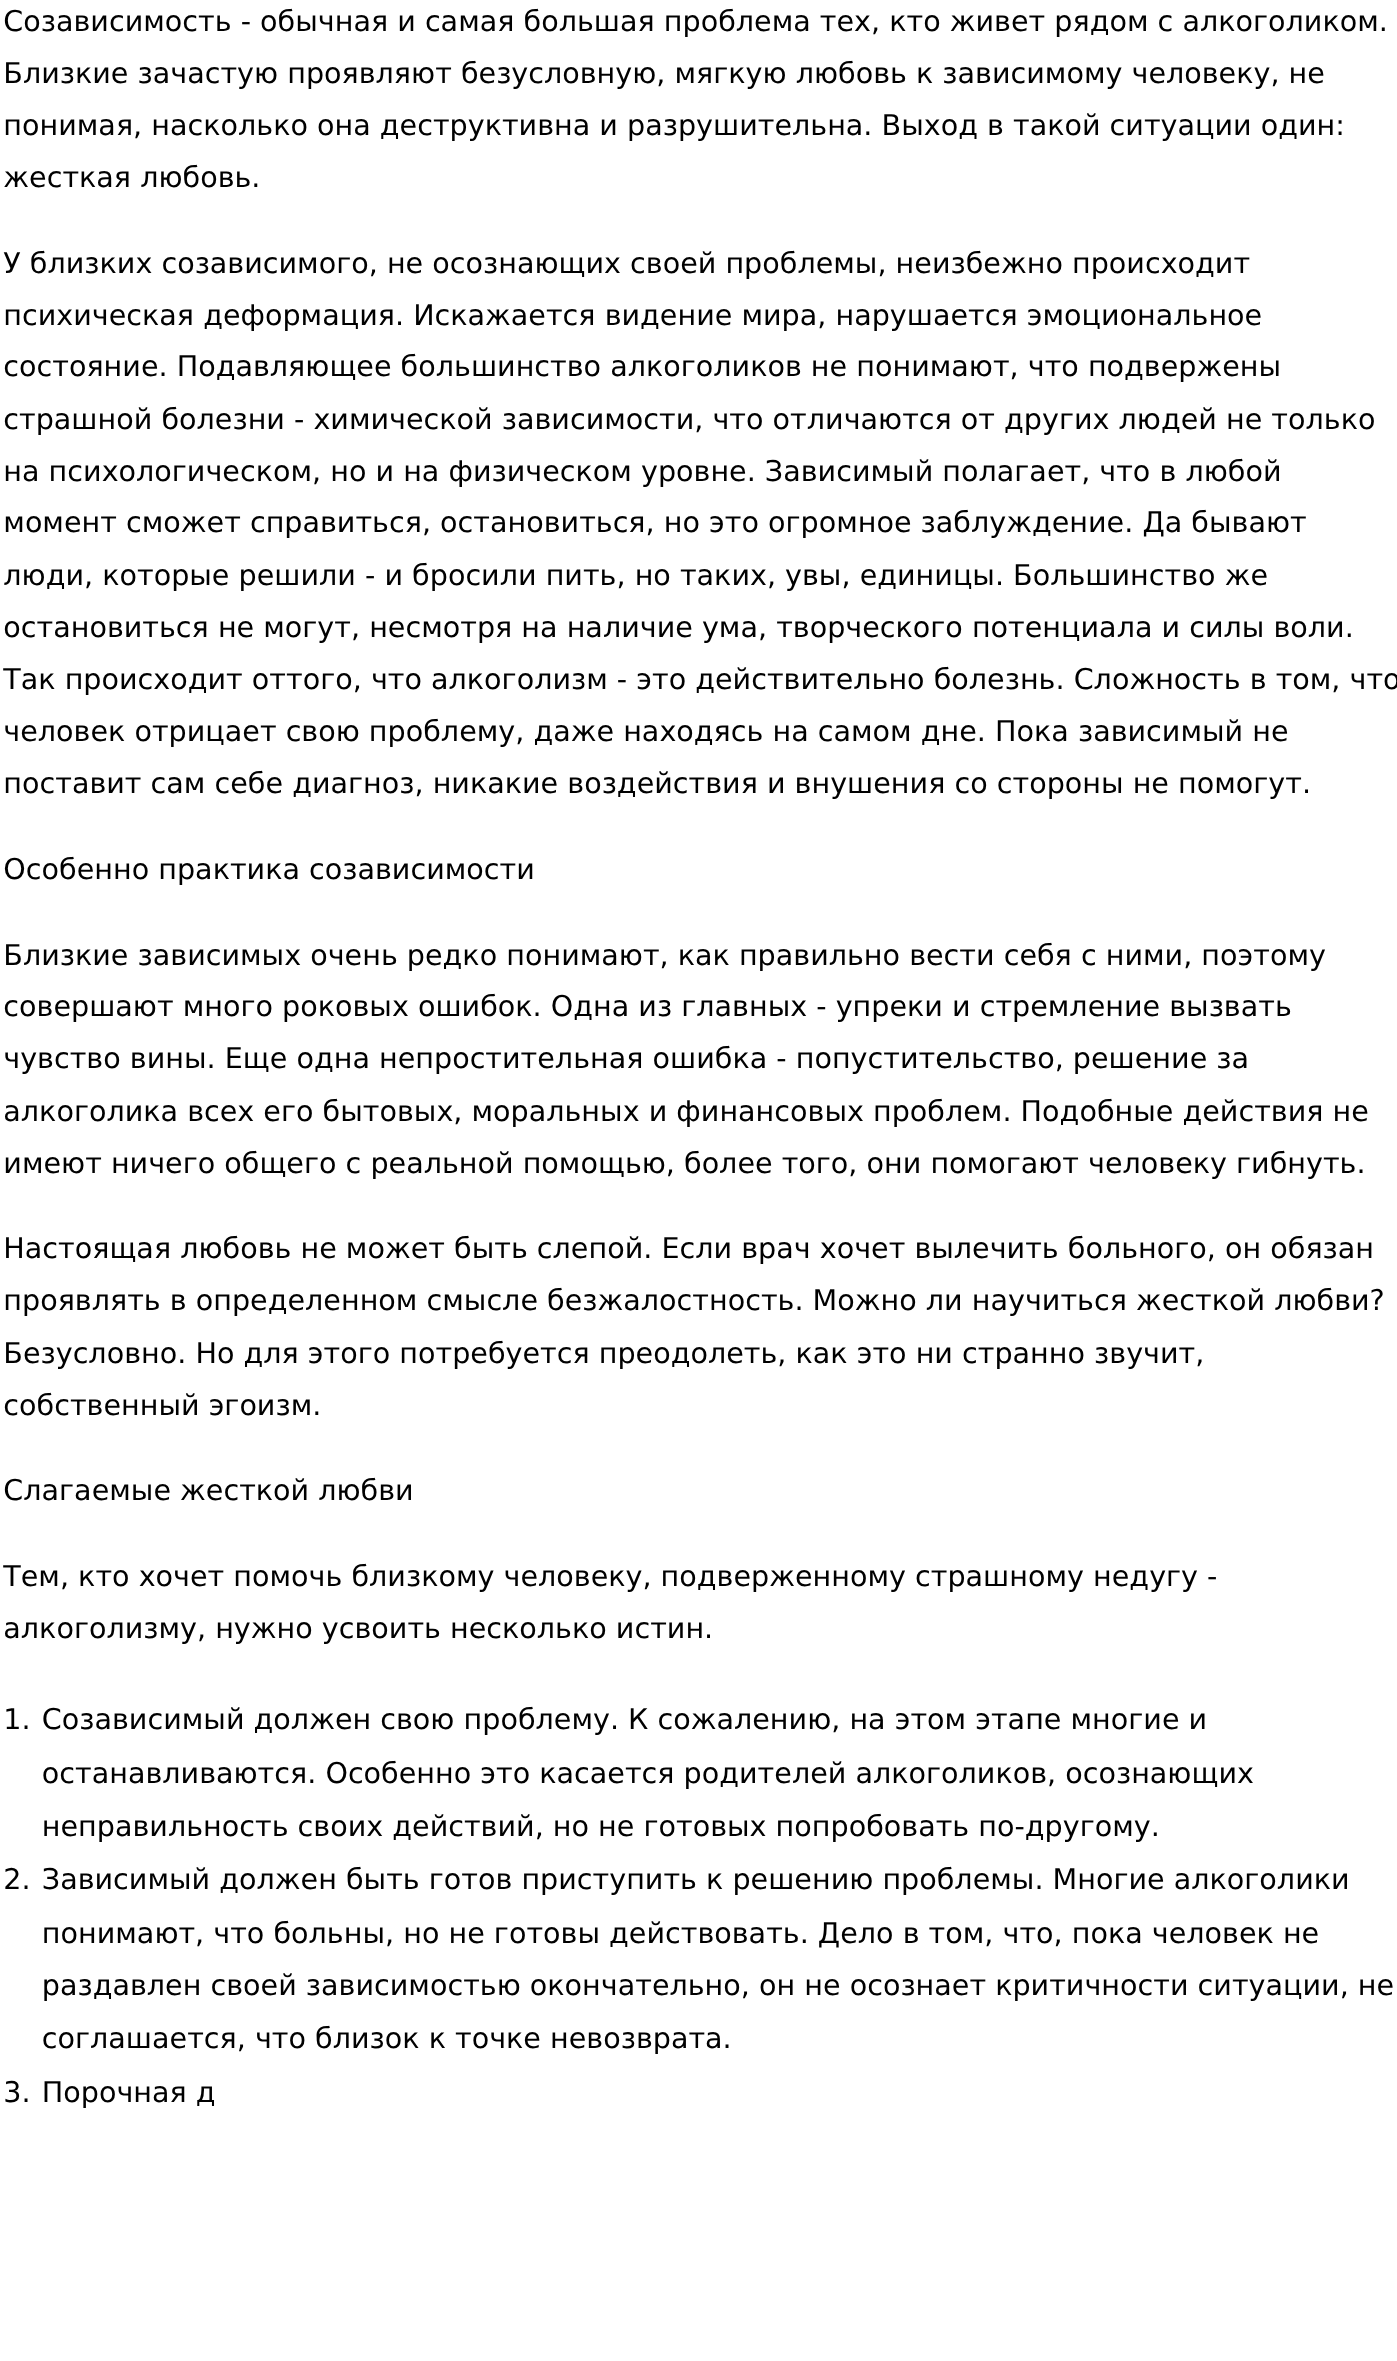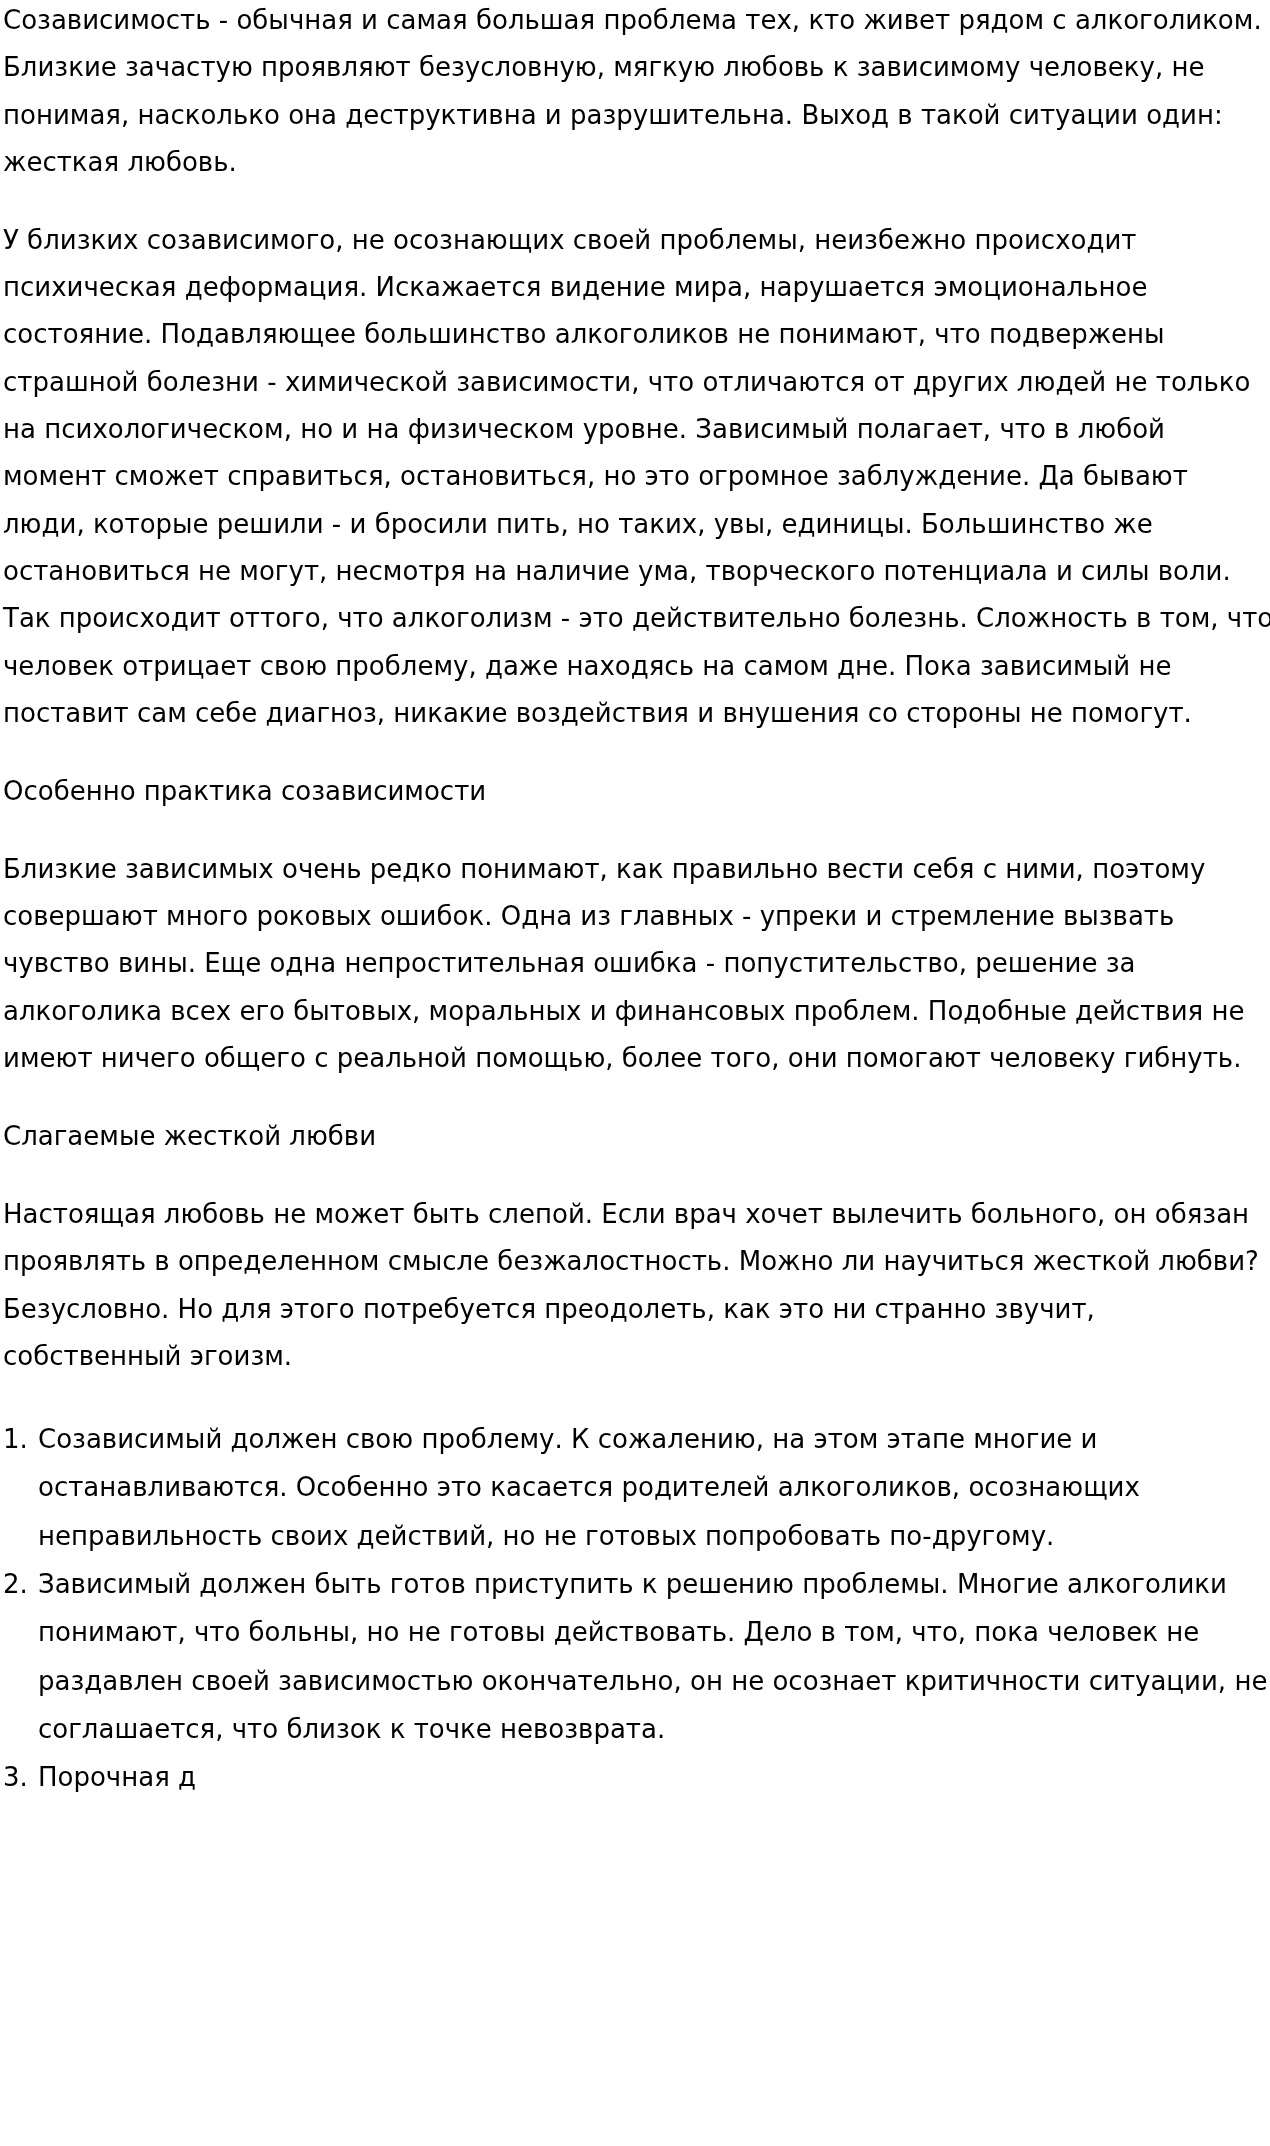--- a/index.html
+++ b/index.html
@@ -65,24 +65,26 @@
 остановиться не могут, несмотря на наличие ума, творческого потенциала и силы воли.
 Так происходит оттого, что алкоголизм - это действительно болезнь. Сложность в том, что
 человек отрицает свою проблему, даже находясь на самом дне. Пока зависимый не
 поставит сам себе диагноз, никакие воздействия и внушения со стороны не помогут.</p>
     <p class="block heading">Особенно практика созависимости</p>
     <p class="block paragraph">Близкие зависимых очень редко понимают, как правильно вести себя с ними, поэтому
 совершают много роковых ошибок. Одна из главных - упреки и стремление вызвать
 чувство вины. Еще одна непростительная ошибка - попустительство, решение за
 алкоголика всех его бытовых, моральных и финансовых проблем. Подобные действия не
 имеют ничего общего с реальной помощью, более того, они помогают человеку гибнуть.</p>
-    <p class="block heading">Слагаемые жесткой любви</p>
     <p class="block paragraph">Настоящая любовь не может быть слепой. Если врач хочет вылечить больного, он обязан
 проявлять в определенном смысле безжалостность. Можно ли научиться жесткой любви?
 Безусловно. Но для этого потребуется преодолеть, как это ни странно звучит,
 собственный эгоизм.</p>
+    <p class="block heading">Слагаемые жесткой любви</p>
+    <p class="block paragraph">Тем, кто хочет помочь близкому человеку, подверженному страшному недугу -
+алкоголизму, нужно усвоить несколько истин.</p>
     <ol class="block list"><li><span class="num">1.</span><span>Созависимый должен свою проблему. К сожалению, на этом этапе многие и
 останавливаются. Особенно это касается родителей алкоголиков, осознающих
 неправильность своих действий, но не готовых попробовать по-другому.</span></li><li><span class="num">2.</span><span>Зависимый должен быть готов приступить к решению проблемы. Многие алкоголики
 понимают, что больны, но не готовы действовать. Дело в том, что, пока человек не
 раздавлен своей зависимостью окончательно, он не осознает критичности ситуации, не
 соглашается, что близок к точке невозврата.</span></li><li><span class="num">3.</span><span>Порочная д</span></li></ol>
   </main>
 
 </body></html>

